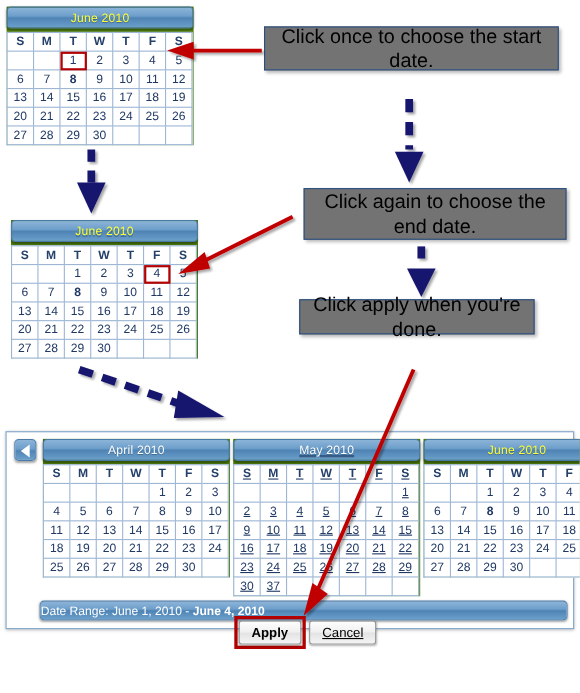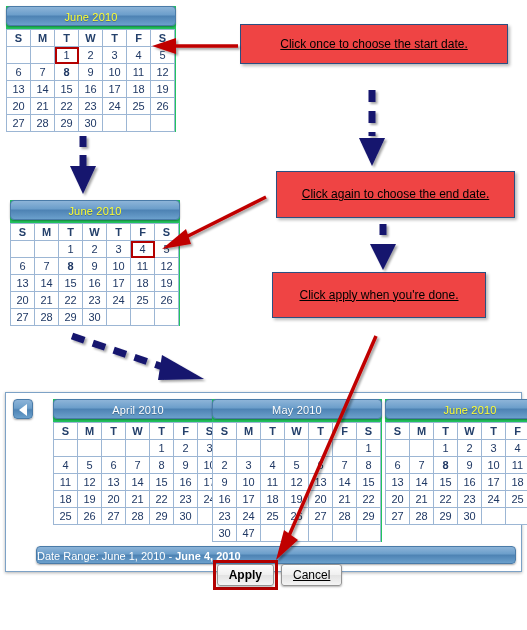--- a/index.html
+++ b/index.html
@@ -10,21 +10,21 @@
     font-size:11px;
     color:#1f3864;
     position:relative;
     overflow:hidden;
   }
   .stage{position:absolute;left:0;top:0;width:527px;height:630px;}
 
   
   .cal{
     position:absolute;
-    background:#22c55e;
+    background:#4d7c0f;
     box-sizing:border-box;
   }
   .cal-title{
     height:20px;
     line-height:20px;
     text-align:center;
     font-size:11px;
     font-weight:normal;
     color:#ffffff;
     border:1px solid #4a7ba8;
@@ -116,30 +116,29 @@
     margin-right:3px;
     box-sizing:border-box;
     margin-left:28px;
   }
   #cancel-btn{vertical-align:middle;text-decoration:underline;}
 
   
   .callout{
     position:absolute;
     border:1px solid #2b4f81;
-    background:#ef4444;
+    background:#737373;
     color:#000000;
-    font-size:12px;
+    font-size:18px;
     text-align:center;
     display:flex;align-items:center;justify-content:center;
     box-shadow:2px 2px 3px rgba(0,0,0,.28);
     box-sizing:border-box;
     line-height:1.25;
     padding:2px 6px;
-    text-decoration:underline;
   }
 
   
   #arrows{position:absolute;left:0;top:0;width:527px;height:630px;pointer-events:none;}
 </style>
 </head>
 <body>
 
 <div class="stage">
 
@@ -266,21 +265,21 @@
         </tbody>
       </table>
   </div>
 
   <div id="panel">
 
     <div id="prev-month-btn">
       <span class="tri"></span>
     </div>
 
-    <div class="cal" style="left:33px;top:6px;width:170px;margin-left:14px;">
+    <div class="cal" style="left:33px;top:6px;width:170px;">
       <div class="cal-title">April 2010</div>
       <table class="grid">
           <tbody>
             <tr>
               <th>S</th>
               <th>M</th>
               <th>T</th>
               <th>W</th>
               <th>T</th>
               <th>F</th>
@@ -328,21 +327,21 @@
               <td>27</td>
               <td>28</td>
               <td>29</td>
               <td>30</td>
               <td class="pad"></td>
             </tr>
           </tbody>
         </table>
     </div>
 
-    <div class="cal" style="left:206px;top:6px;width:170px;">
+    <div class="cal" style="left:206px;top:6px;width:170px;text-decoration:underline;">
       <div class="cal-title">May 2010</div>
       <table class="grid">
           <tbody>
             <tr>
               <th>S</th>
               <th>M</th>
               <th>T</th>
               <th>W</th>
               <th>T</th>
               <th>F</th>
@@ -388,21 +387,21 @@
               <td>23</td>
               <td>24</td>
               <td>25</td>
               <td>26</td>
               <td>27</td>
               <td>28</td>
               <td>29</td>
             </tr>
             <tr>
               <td>30</td>
-              <td>47</td>
+              <td>37</td>
               <td class="pad"></td>
               <td class="pad"></td>
               <td class="pad"></td>
               <td class="pad"></td>
               <td class="pad"></td>
             </tr>
           </tbody>
         </table>
     </div>
 
@@ -470,21 +469,21 @@
   <div id="btnrow">
     <span id="apply-wrap">
       <span class="btn" id="apply-btn">Apply</span>
     </span><span class="btn plain" id="cancel-btn">Cancel</span>
   </div>
 
   <div class="callout" style="left:240px;top:24px;width:268px;height:40px;">Click once to choose the start date.</div>
 
   <div class="callout" style="left:276px;top:171px;width:239px;height:47px;">Click again to choose the end date.</div>
 
-  <div class="callout" style="left:272px;top:272px;width:214px;height:46px;text-align:center;">Click apply when you're done.</div>
+  <div class="callout" style="left:272px;top:272px;width:214px;height:32px;text-align:center;">Click apply when you're done.</div>
 
   <svg id="arrows" viewBox="0 0 527 630">
     <defs>
       <filter id="sh" x="-50%" y="-50%" width="220%" height="220%">
         <feDropShadow dx="2" dy="2" stdDeviation="1.2" flood-color="#000" flood-opacity="0.35"></feDropShadow>
       </filter>
     </defs>
 
     <g filter="url(#sh)">
       <line x1="238" y1="46" x2="172" y2="46" stroke="#c00000" stroke-width="3.5"></line>

